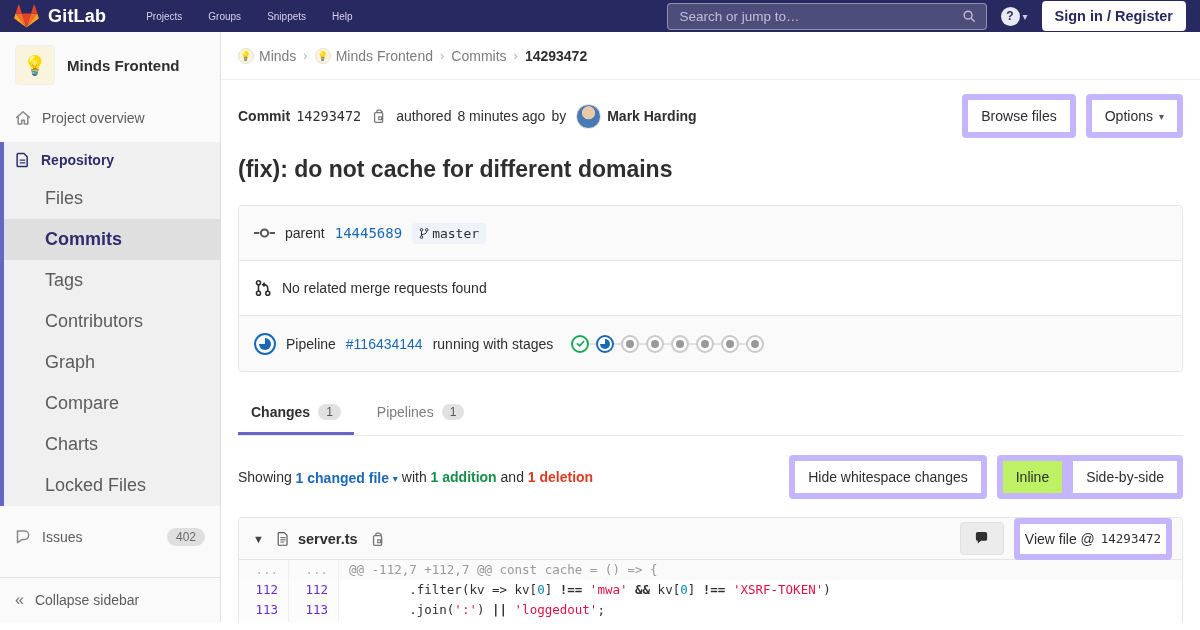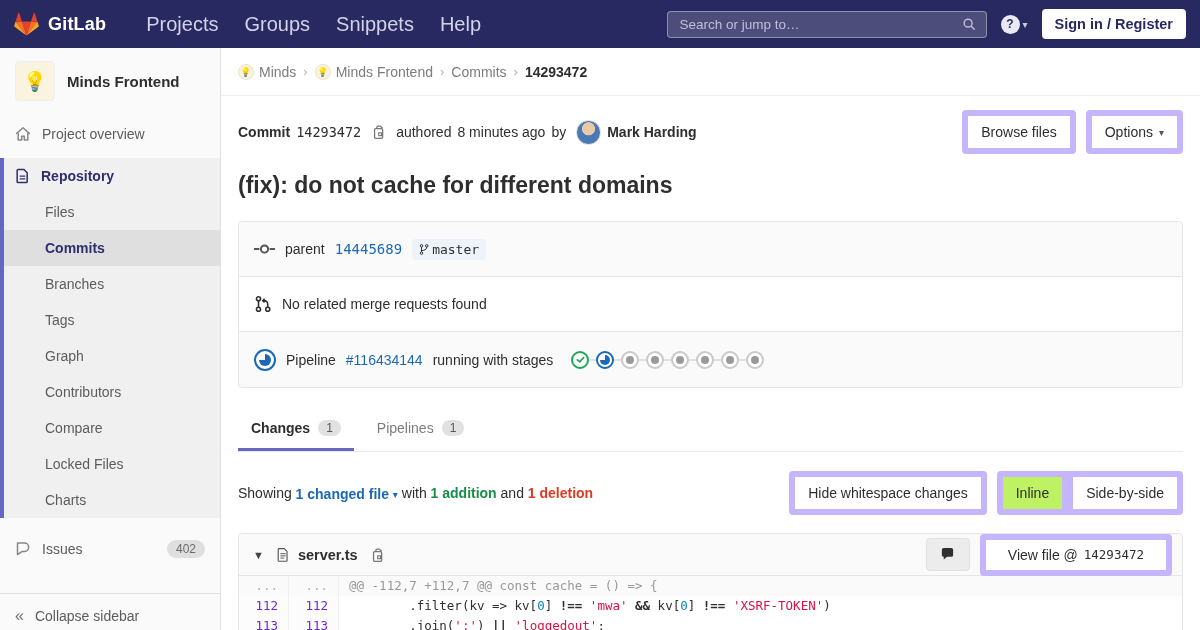--- a/index.html
+++ b/index.html
@@ -4,25 +4,25 @@
 <style>
   * { box-sizing: border-box; }
   html,body { margin:0; padding:0; }
   body {
     width:1200px; height:630px; overflow:hidden; background:#fff;
     font-family:"Liberation Sans","DejaVu Sans",sans-serif; font-size:14px; color:#2e2e2e;
   }
   .mono { font-family:"DejaVu Sans Mono","Liberation Mono",monospace; }
 
   
-  .navbar { height:48px; background:var(--navbar-bg,#292961); display:flex; align-items:center; padding:0 14px; }
+  .navbar { height:32px; background:var(--navbar-bg,#292961); display:flex; align-items:center; padding:0 14px; }
   .brand { display:flex; align-items:center; gap:9px; margin-right:30px; cursor:pointer; }
   .brand-name { color:#fff; font-size:18px; font-weight:bold; letter-spacing:.2px; }
   .nav-menu { display:flex; gap:6px; }
-  .nav-item { color:#d2d2e8; padding:5px 10px; font-size:20px; cursor:pointer; border-radius:3px; }
+  .nav-item { color:#d2d2e8; padding:5px 10px; font-size:10px; cursor:pointer; border-radius:3px; }
   .nav-right { margin-left:auto; display:flex; align-items:center; gap:14px; }
   .search-box { width:320px; height:27px; background:rgba(255,255,255,.17); border:1px solid rgba(255,255,255,.38);
     border-radius:4px; display:flex; align-items:center; padding:0 10px; }
   .search-box input { flex:1; background:transparent; border:none; outline:none; color:#fff; font-size:13.5px; font-family:inherit; }
   .search-box input::placeholder { color:#bfbfdc; }
   .help-wrap { display:flex; align-items:center; gap:3px; cursor:pointer; }
   .help-circle { width:19px; height:19px; border-radius:50%; background:#e9e9f4; color:#292961; font-weight:bold;
     font-size:12px; display:flex; align-items:center; justify-content:center; }
   .help-caret { color:#c9c9e2; font-size:10px; }
   .signin-btn { background:#fff; color:#292961; font-weight:bold; font-size:14.5px; border:none; border-radius:4px;
@@ -35,21 +35,21 @@
 
   
   .project-row { display:flex; align-items:center; gap:12px; padding:13px 15px 15px; }
   .project-avatar { width:40px; height:40px; border-radius:4px; background:#faf4df; border:1px solid #eee;
     display:flex; align-items:center; justify-content:center; font-size:19px; }
   .project-name { font-weight:bold; font-size:15px; color:#2e2e2e; }
   .sidebar-item { display:flex; align-items:center; gap:11px; padding:10px 15px; color:#5c5c5c; font-size:14px; cursor:pointer; }
   .repo-section { background:#f0f0f0; border-left:4px solid var(--accent,#6666c4); margin-top:6px; }
   .repo-section .sidebar-item { padding-left:11px; }
   .repo-head { color:#2e2e6e; font-weight:bold; }
-  .subitem { display:block; padding:10px 15px 10px 41px; color:#5c5c5c; font-size:14px; cursor:pointer; }
+  .subitem { display:block; padding:10px 15px 10px 41px; color:#5c5c5c; font-size:18px; cursor:pointer; }
   .subitem.active { background:#dfdfdf; color:#2e2e6e; font-weight:bold; }
   .issues-item { margin-top:12px; }
   .count-pill { margin-left:auto; background:#dfdfdf; color:#6b6b6b; font-size:12px; padding:2px 9px; border-radius:10px; }
   .collapse-row { margin-top:auto; border-top:1px solid #e1e1e1; padding:14px 15px; display:flex; align-items:center;
     gap:11px; color:#5c5c5c; cursor:pointer; }
   .collapse-glyph { font-size:16px; color:#707070; line-height:1; }
 
   
   .breadcrumb { height:48px; flex:0 0 48px; display:flex; align-items:center; gap:7px; padding:0 17px;
     border-bottom:1px solid #eee; color:#7c7c7c; }
@@ -120,21 +120,21 @@
 
   
   .diff-file { border:1px solid #e5e5e5; border-radius:4px 4px 0 0; }
   .file-header { display:flex; align-items:center; gap:8px; background:#fafafa; border-bottom:1px solid #e5e5e5;
     padding:4px 10px; height:42px; border-radius:4px 4px 0 0; }
   .file-caret { font-size:11px; color:#444; cursor:pointer; padding:0 4px; }
   .file-name { font-weight:bold; font-size:14.5px; }
   .file-actions { margin-left:auto; display:flex; gap:10px; align-items:center; }
   .comment-btn { background:#ececec; border:1px solid #e0e0e0; border-radius:4px; width:44px; height:33px;
     display:flex; align-items:center; justify-content:center; cursor:pointer; }
-  .view-file-btn { padding:7px 22px; }
+  .view-file-btn { padding:7px 5px; }
   .diff-table { font-family:"DejaVu Sans Mono","Liberation Mono",monospace; font-size:12.5px; line-height:20px; }
   .drow { display:flex; }
   .ln { flex:0 0 50px; width:50px; text-align:right; padding-right:10px; color:#6d28d9; background:#fcfcfc;
     border-right:1px solid #efefef; cursor:pointer; }
   .lc { flex:1; white-space:pre; padding-left:10px; color:#2e2e2e; }
   .drow.match { background:#fafafa; }
   .drow.match .ln { background:#fafafa; color:#b4b4b4; }
   .drow.match .lc { color:#999; }
   .tok-s { color:var(--code-string,#dd1144); }
   .tok-n { color:var(--code-number,#0086b3); }
@@ -196,27 +196,26 @@
       <div class="sidebar-item repo-head">
         <svg width="15" height="16" viewBox="0 0 16 16">
           <path d="M3.3 1h6.2L13 4.5V14a1 1 0 0 1-1 1H3.3a1 1 0 0 1-1-1V2a1 1 0 0 1 1-1Z" fill="none" stroke="#2e2e6e" stroke-width="1.6"></path>
           <path d="M5 8.2h6M5 11h6" stroke="#2e2e6e" stroke-width="1.4"></path>
         </svg>
         <span>Repository</span>
       </div>
       <div>
           <div class="subitem">Files</div>
           <div class="subitem active">Commits</div>
-          <div class="subitem">Branches</div>
           <div class="subitem">Tags</div>
+          <div class="subitem">Contributors</div>
           <div class="subitem">Graph</div>
-          <div class="subitem">Contributors</div>
           <div class="subitem">Compare</div>
+          <div class="subitem">Charts</div>
           <div class="subitem">Locked Files</div>
-          <div class="subitem">Charts</div>
         </div>
     </div>
     <div class="sidebar-item issues-item">
       <svg width="16" height="16" viewBox="0 0 16 16">
         <path d="M2.5 2h7a4.2 4.2 0 0 1 0 8.4H7.2L2.5 13.6Z" fill="none" stroke="#888" stroke-width="1.5" stroke-linejoin="round"></path>
       </svg>
       <span>Issues</span>
       <span class="count-pill">402</span>
     </div>
     <div class="collapse-row">

